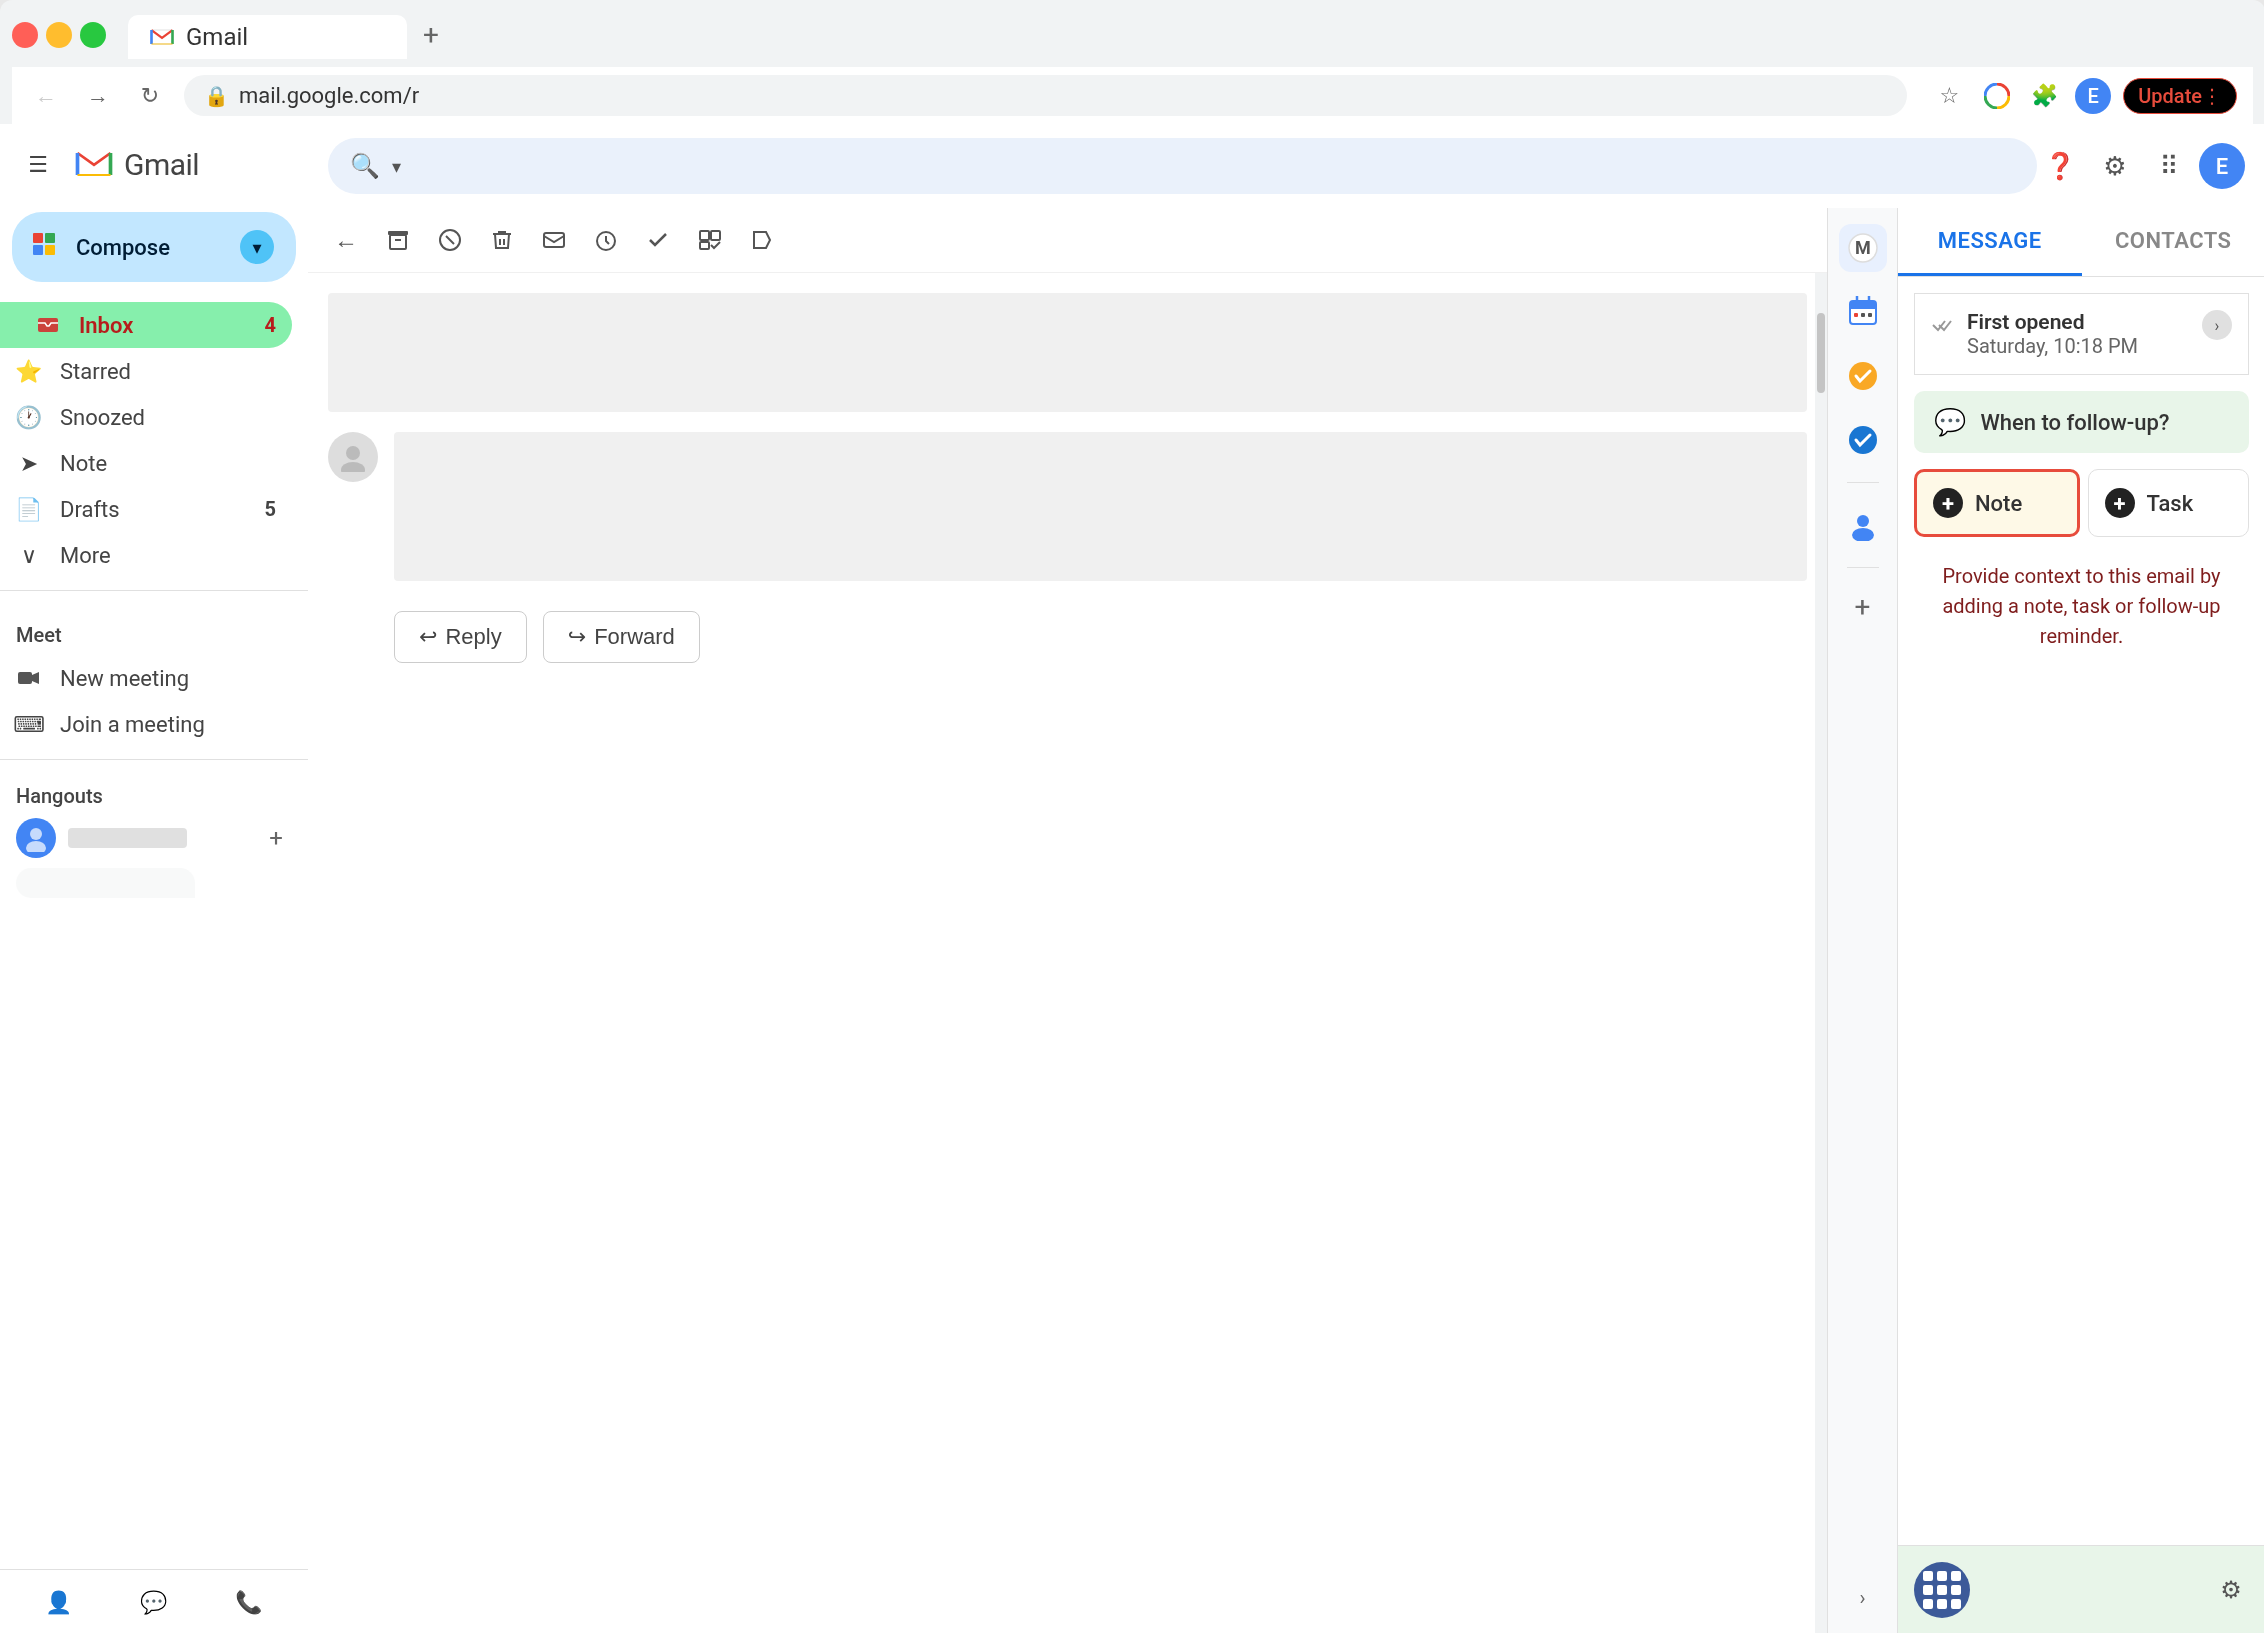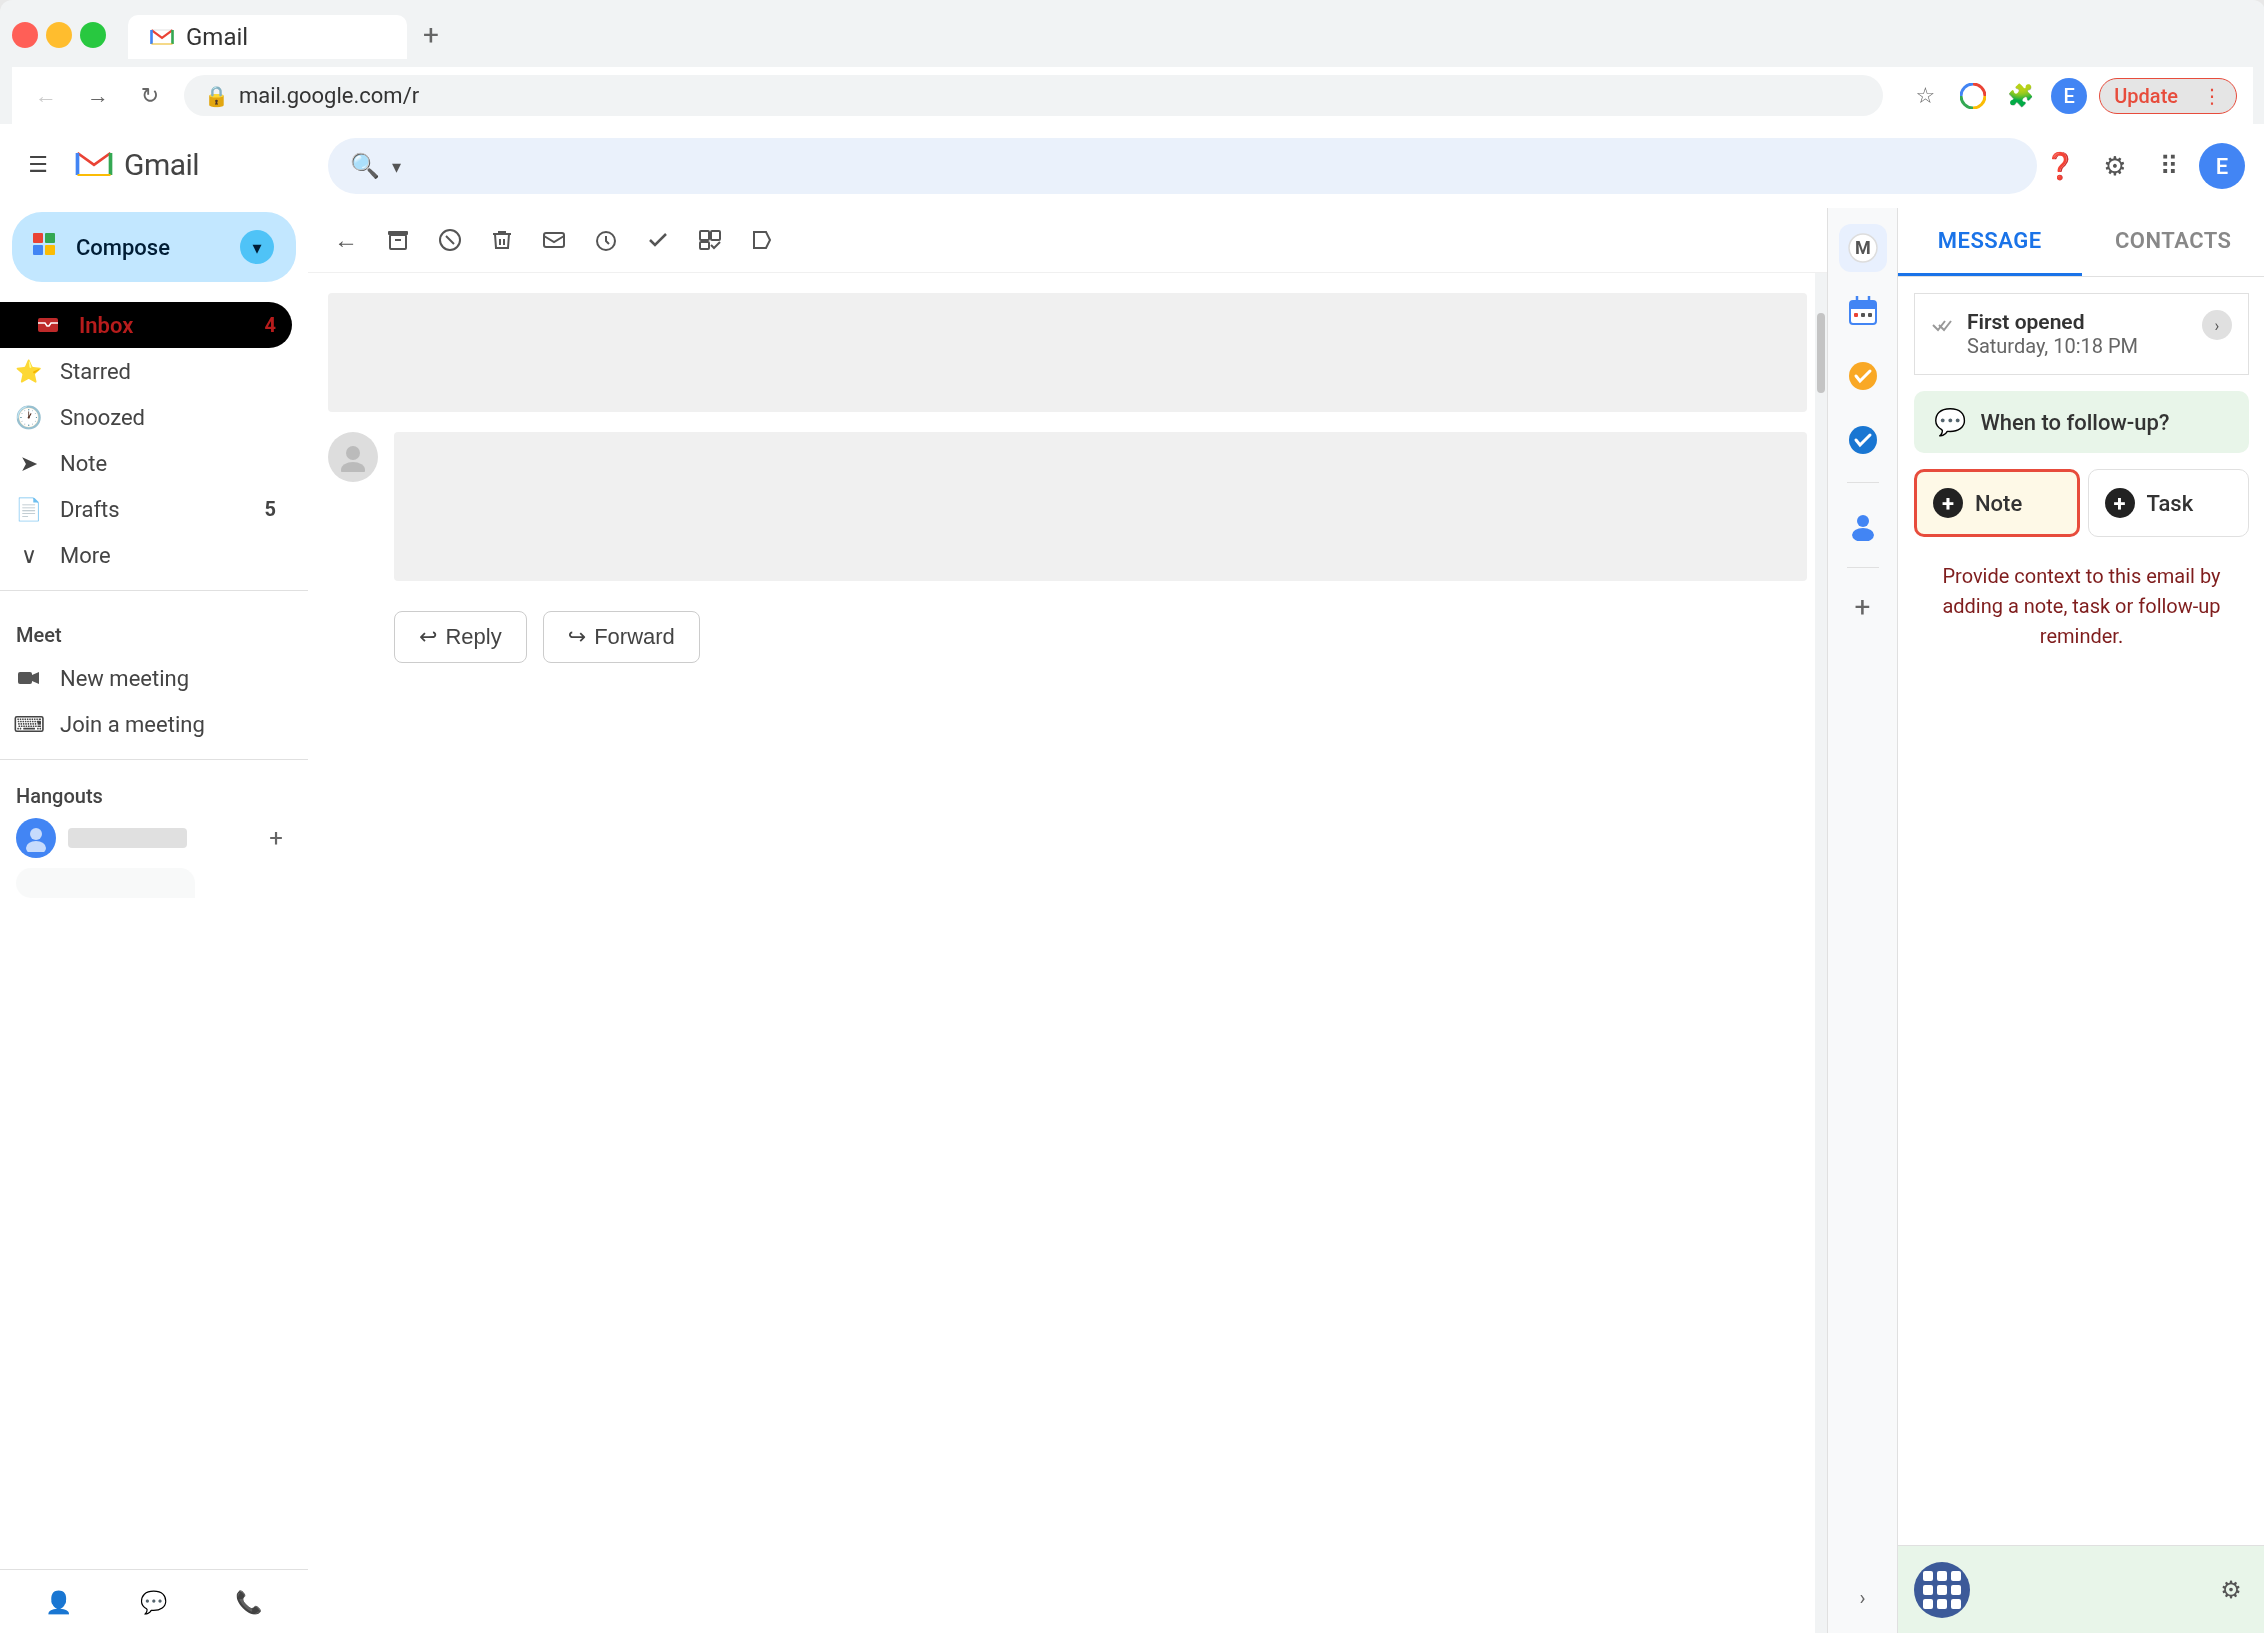--- a/index.html
+++ b/index.html
@@ -110,29 +110,29 @@
       height: 36px;
       display: flex;
       align-items: center;
       justify-content: center;
       color: #666;
       font-size: 22px;
       cursor: pointer;
       border-radius: 50%;
     }
     .update-btn {
-      background: #e5e5e5;
+      background: #000000;
       border: 1.5px solid #e74c3c;
       color: #e74c3c;
       border-radius: 20px;
       padding: 5px 14px;
       font-size: 20px;
       display: flex;
       align-items: center;
-      gap: 24px;
+      gap: 0;
       cursor: pointer;
       font-weight: 500;
     }
     .profile-btn {
       width: 36px;
       height: 36px;
       border-radius: 50%;
       background: #4285f4;
       color: white;
       display: flex;
@@ -233,21 +233,21 @@
       padding: 8px 16px 8px 14px;
       gap: 16px;
       cursor: pointer;
       border-radius: 0 24px 24px 0;
       margin-right: 16px;
       font-size: 22px;
       color: #444;
       font-weight: 400;
     }
     .nav-item.active {
-      background: #000000;
+      background: #86efac;
       font-weight: 600;
       color: #b71c1c;
       padding-left: 33px;
     }
     .nav-item.active .nav-icon { color: #d32f2f; }
     .nav-icon {
       width: 30px;
       height: 30px;
       display: flex;
       align-items: center;

